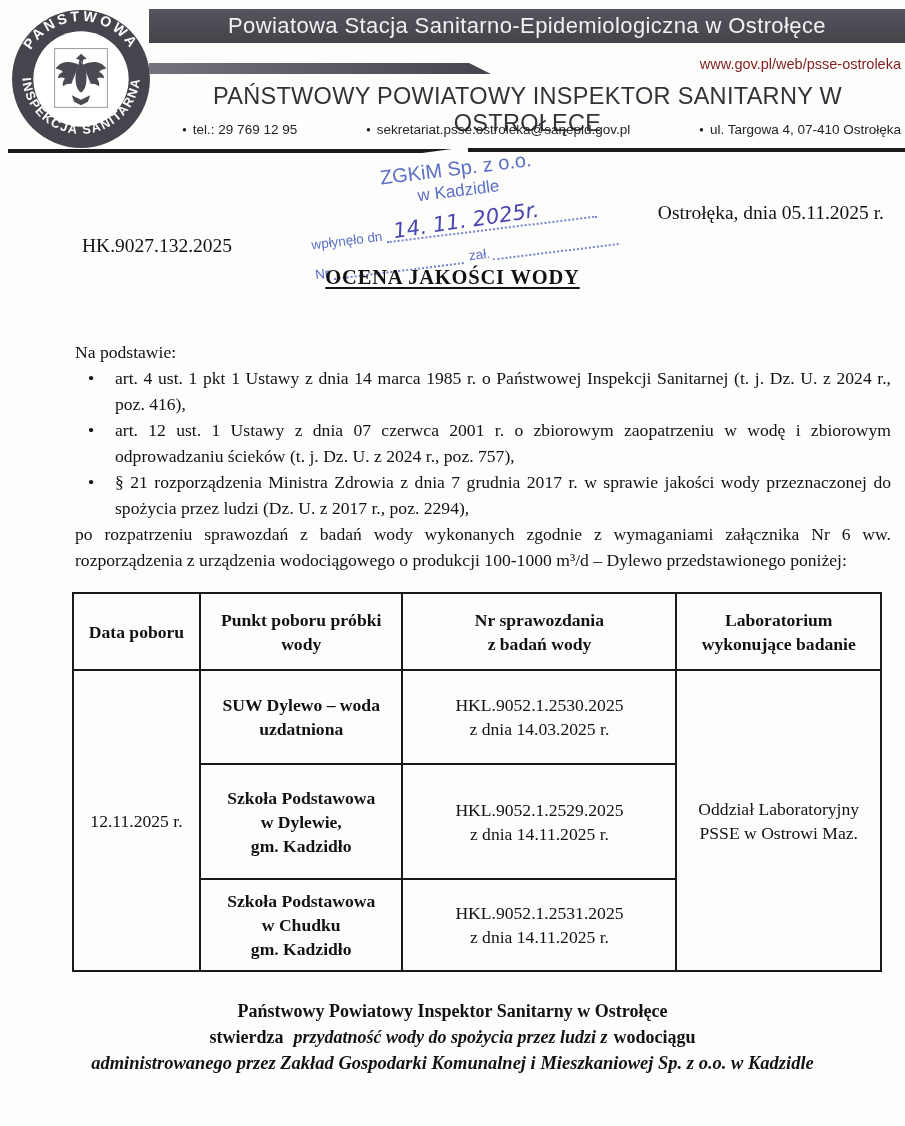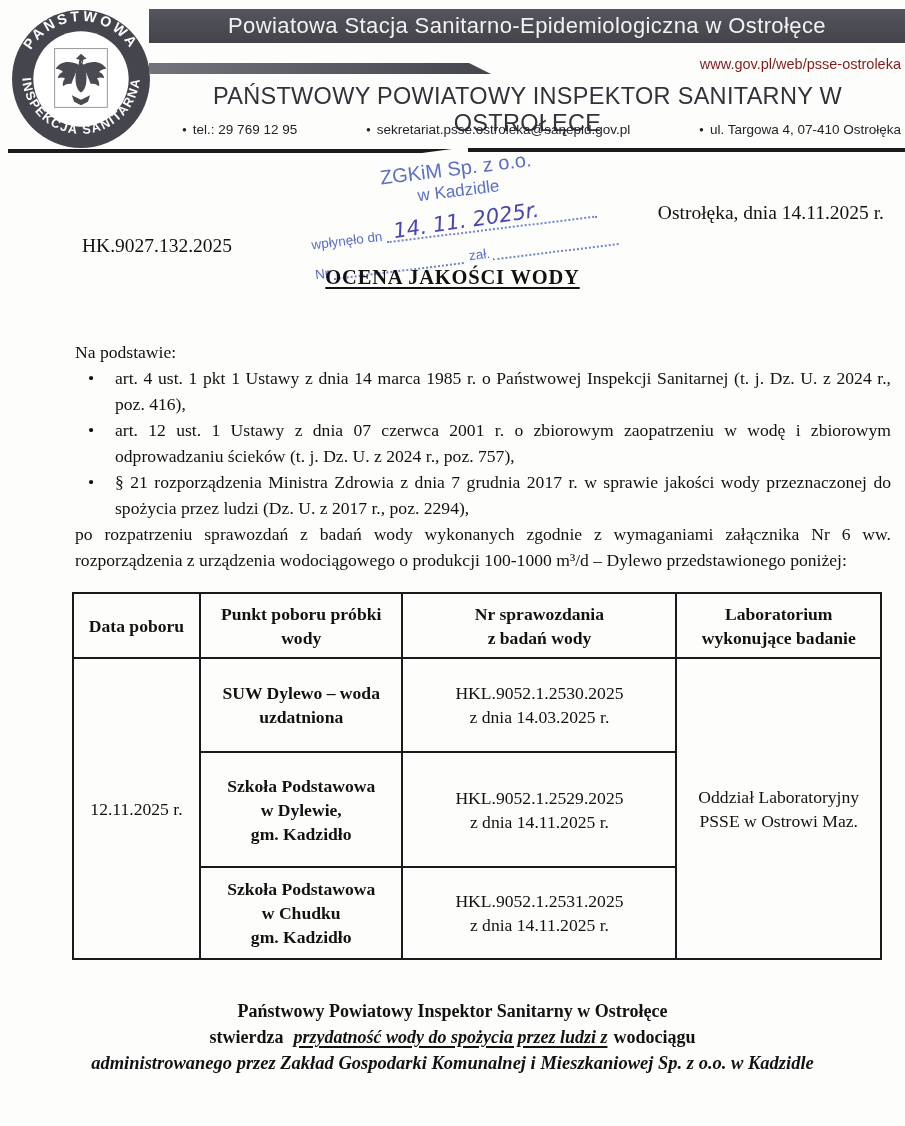--- a/index.html
+++ b/index.html
@@ -78,25 +78,25 @@
     border-collapse:collapse;table-layout:fixed;
     font-size:17.6px;text-align:center;
   }
   .tbl th,.tbl td{
     border:2px solid #1a1a1c;vertical-align:middle;padding:3px 6px;
     white-space:pre-line;line-height:24px;
   }
   .tbl th{font-weight:bold;}
   .tbl td.point{font-weight:bold;}
   .col-a{width:126px;}.col-b{width:201px;}.col-c{width:272px;}.col-d{width:203px;}
-  .row-h{height:65px;}.row-1{height:94px;}.row-2{height:115px;}.row-3{height:92px;}
+  .row-h{height:77px;}.row-1{height:94px;}.row-2{height:115px;}.row-3{height:92px;}
   
   .footer{position:absolute;left:0;right:0;top:998px;text-align:center;font-weight:bold;font-size:18px;line-height:26px;}
   .footer .l2-u{
-    font-style:italic;text-decoration:underline;text-decoration-thickness:2px;text-underline-offset:3px;
+    font-style:italic;text-decoration-thickness:2px;text-underline-offset:3px;
     margin:0 6px 0 10px;
   }
   .footer .l4{font-style:italic;font-size:18.5px;}
 </style>
 </head>
 <body>
 
 <div class="page">
 
   <svg class="logo" viewBox="0 0 140 140">
@@ -160,21 +160,21 @@
       </span>
     </div>
     <div class="stamp-row second">
       <span>Nr</span>
       <span class="dots d2"></span>
       <span class="zal">zał.</span>
       <span class="dots d3"></span>
     </div>
   </div>
 
-  <div class="place-date">Ostrołęka, dnia 14.11.2025 r.</div>
+  <div class="place-date">Ostrołęka, dnia 05.11.2025 r.</div>
   <div class="refno">HK.9027.132.2025</div>
   <div class="doc-title">
     <span class="u">OCENA JAKOŚCI WODY</span>
   </div>
 
   <div class="body">
     <p class="intro">Na podstawie:</p>
     <ul>
       <li>
         <span class="bullet-glyph">•</span>

